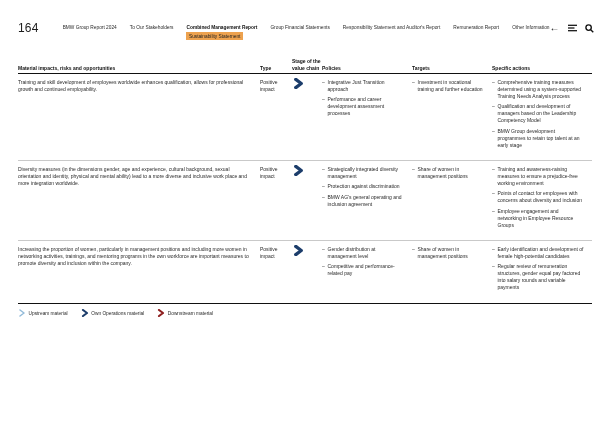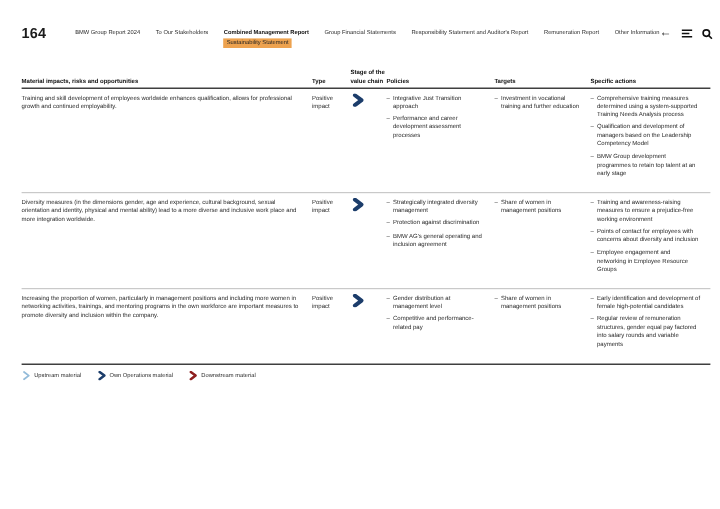--- a/index.html
+++ b/index.html
@@ -5,21 +5,21 @@
   html,body{margin:0;padding:0;}
   body{
     width:600px;height:424px;background:#ffffff;
     font-family:"Liberation Sans", sans-serif;color:#1c1c1c;
     -webkit-font-smoothing:antialiased;
   }
   .page{position:relative;width:600px;height:424px;background:#fff;overflow:hidden;}
 
   
   .topbar{position:absolute;top:22px;left:18px;right:12px;display:flex;align-items:flex-start;}
-  .pagenum{font-size:12px;font-weight:bold;line-height:1;letter-spacing:.2px;}
+  .pagenum{font-size:12px;font-weight:normal;line-height:1;letter-spacing:.2px;}
   .nav{display:flex;gap:13px;margin-left:24px;font-size:4.8px;padding-top:3px;flex:1;}
   .nav-item{position:relative;white-space:nowrap;color:#2a2a2a;cursor:pointer;}
   .nav-item.bold{font-weight:bold;color:#111;}
   .nav-sub{position:absolute;top:7px;left:0;background:#eda24f;color:#222;
     padding:1.5px 2.5px;white-space:nowrap;font-weight:normal;}
   .icons{display:flex;gap:8px;align-items:center;padding-top:1px;}
   .icon{display:inline-flex;align-items:center;justify-content:center;cursor:pointer;line-height:1;}
   .icon.arrow{font-size:10px;font-weight:bold;color:#111;}
 
   

